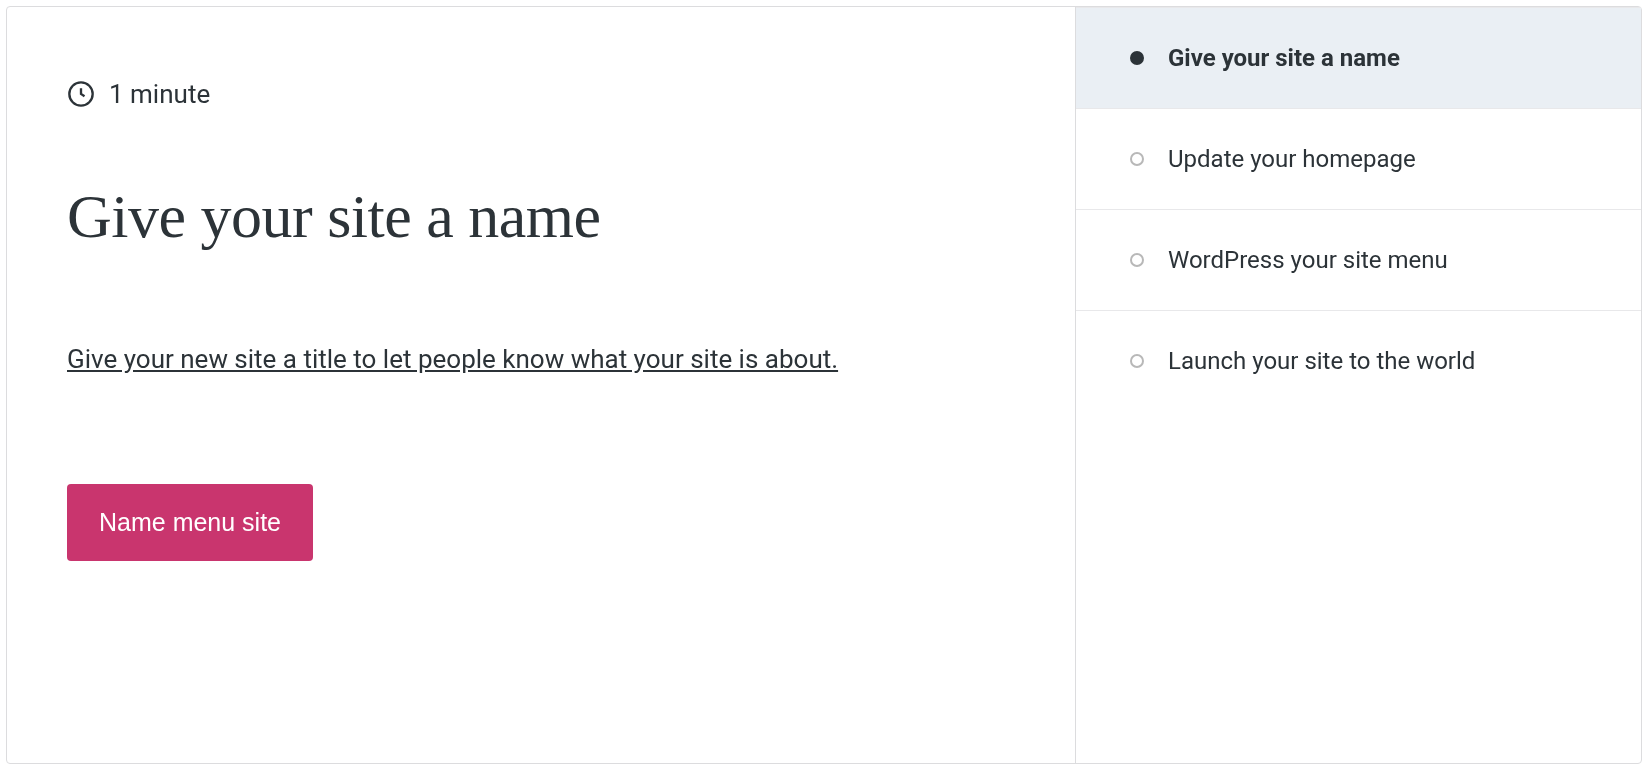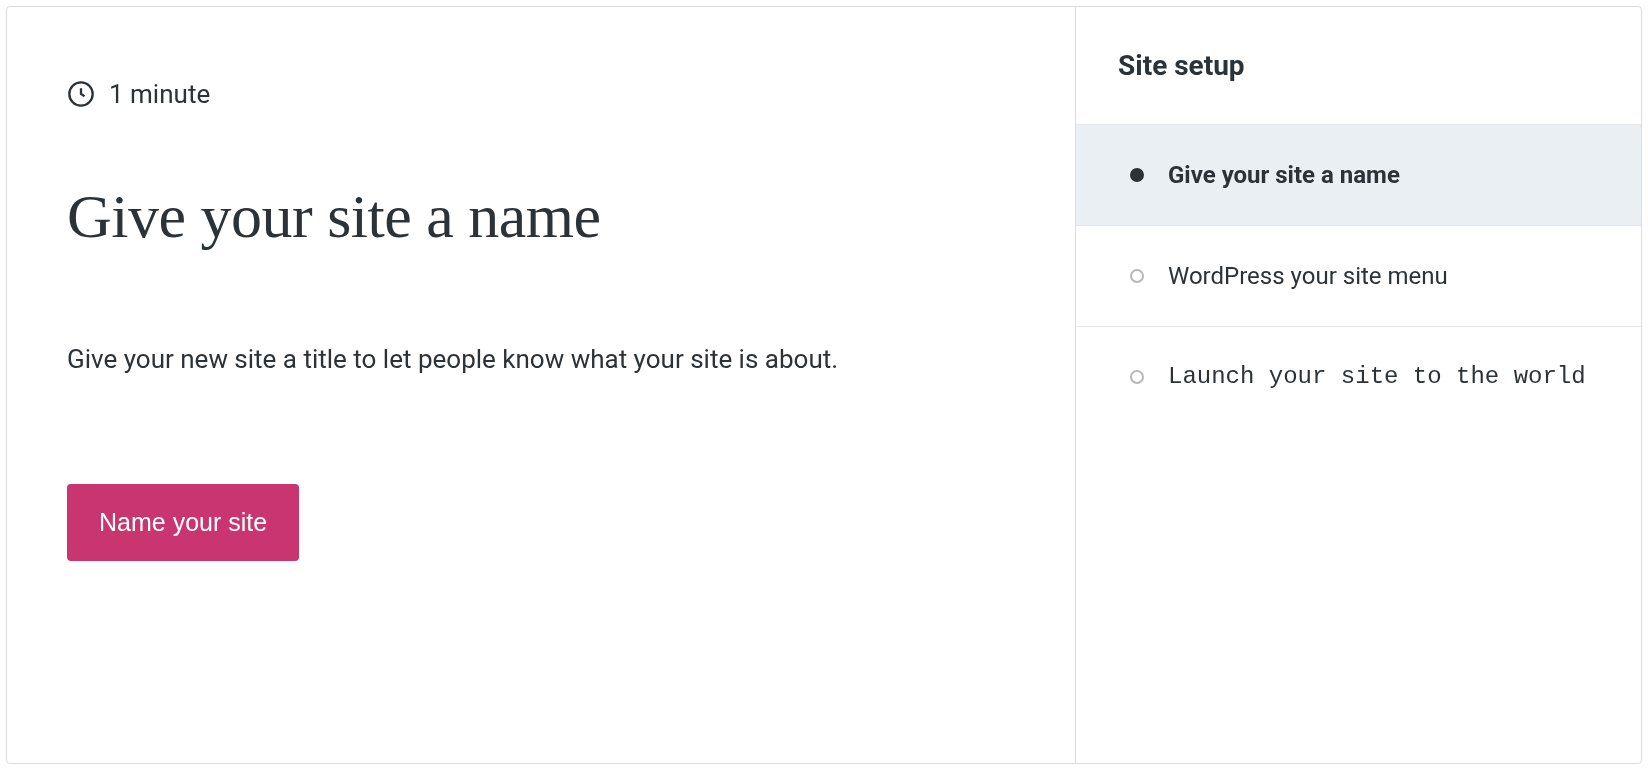--- a/index.html
+++ b/index.html
@@ -49,20 +49,21 @@
       font-size: 62px;
       font-weight: 400;
       color: #2c3338;
       margin-bottom: 92px;
       letter-spacing: -0.5px;
     }
     .description {
       font-size: 26px;
       color: #2c3338;
       margin-bottom: 110px;
+      text-decoration: underline;
     }
     .primary-btn {
       background: #c9356e;
       color: #fff;
       border: none;
       font-size: 25px;
       padding: 24px 32px;
       border-radius: 4px;
       cursor: pointer;
     }
@@ -89,21 +90,20 @@
       font-size: 24px;
       cursor: pointer;
     }
     .step.active {
       background: #eaeff4;
       font-weight: 700;
       border-top: 1px solid #e8e8ea;
     }
     .step:last-child {
       border-bottom: none;
-      font-family: Liberation Mono, monospace;
     }
     .bullet {
       width: 14px;
       height: 14px;
       border-radius: 50%;
       border: 2px solid #b8b8b8;
       flex-shrink: 0;
     }
     .step.active .bullet {
       background: #2c3338;
@@ -120,28 +120,31 @@
   <div class="main">
     <div class="time-row">
       <svg class="clock-icon" viewBox="0 0 24 24" fill="none" stroke="currentColor" stroke-width="2">
         <circle cx="12" cy="12" r="10"></circle>
         <polyline points="12 7 12 12 15 14"></polyline>
       </svg>
       <span class="time-text">1 minute</span>
     </div>
     <h1 class="title">Give your site a name</h1>
     <p class="description">Give your new site a title to let people know what your site is about.</p>
-    <button class="primary-btn">Name your site</button>
+    <button class="primary-btn">Name menu site</button>
   </div>
   <div class="sidebar">
-    <div class="sidebar-header">Site setup</div>
     <ul class="steps">
       <li class="step active">
         <span class="bullet"></span>
         <span class="step-label">Give your site a name</span>
+      </li>
+      <li class="step">
+        <span class="bullet"></span>
+        <span class="step-label">Update your homepage</span>
       </li>
       <li class="step">
         <span class="bullet"></span>
         <span class="step-label">WordPress your site menu</span>
       </li>
       <li class="step">
         <span class="bullet"></span>
         <span class="step-label">Launch your site to the world</span>
       </li>
     </ul>

